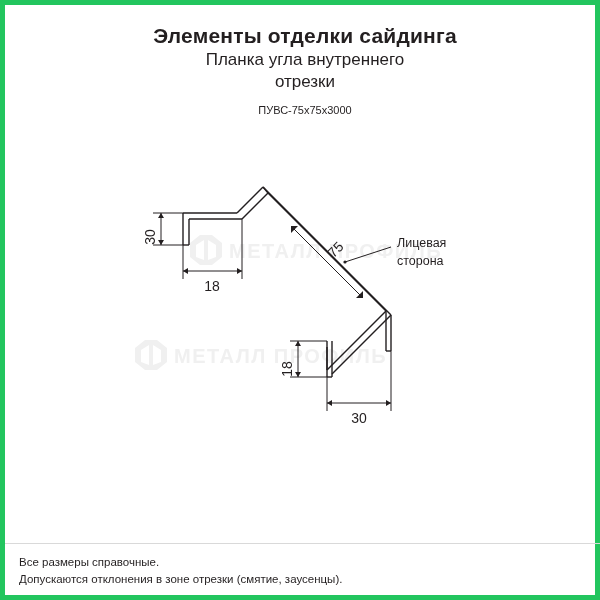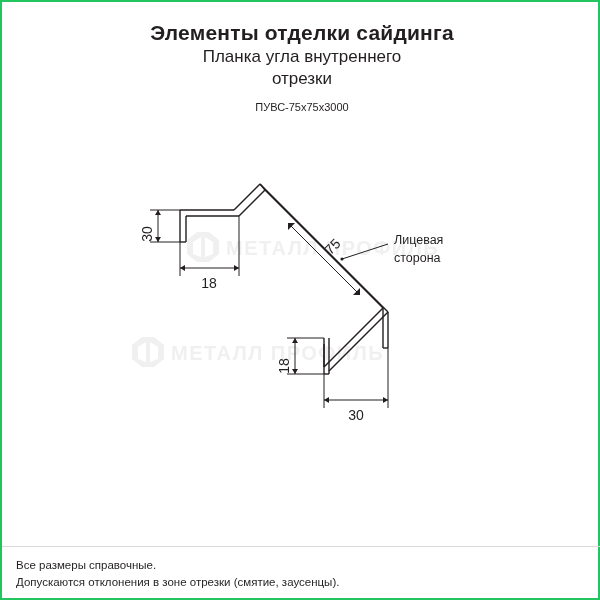--- a/index.html
+++ b/index.html
@@ -12,21 +12,21 @@
     background: #ffffff;
     font-family: "Liberation Sans", sans-serif;
     color: #231f20;
     position: relative;
     overflow: hidden;
   }
   .page {
     position: absolute;
     left: 0; top: 0;
     width: 600px; height: 600px;
-    border: 2px solid #22c55e;
+    border: 5px solid #22c55e;
     box-sizing: border-box;
   }
   .titles {
     position: absolute;
     left: 0; top: 18px;
     width: 600px;
     text-align: center;
   }
   .title-main {
     font-size: 21px;

